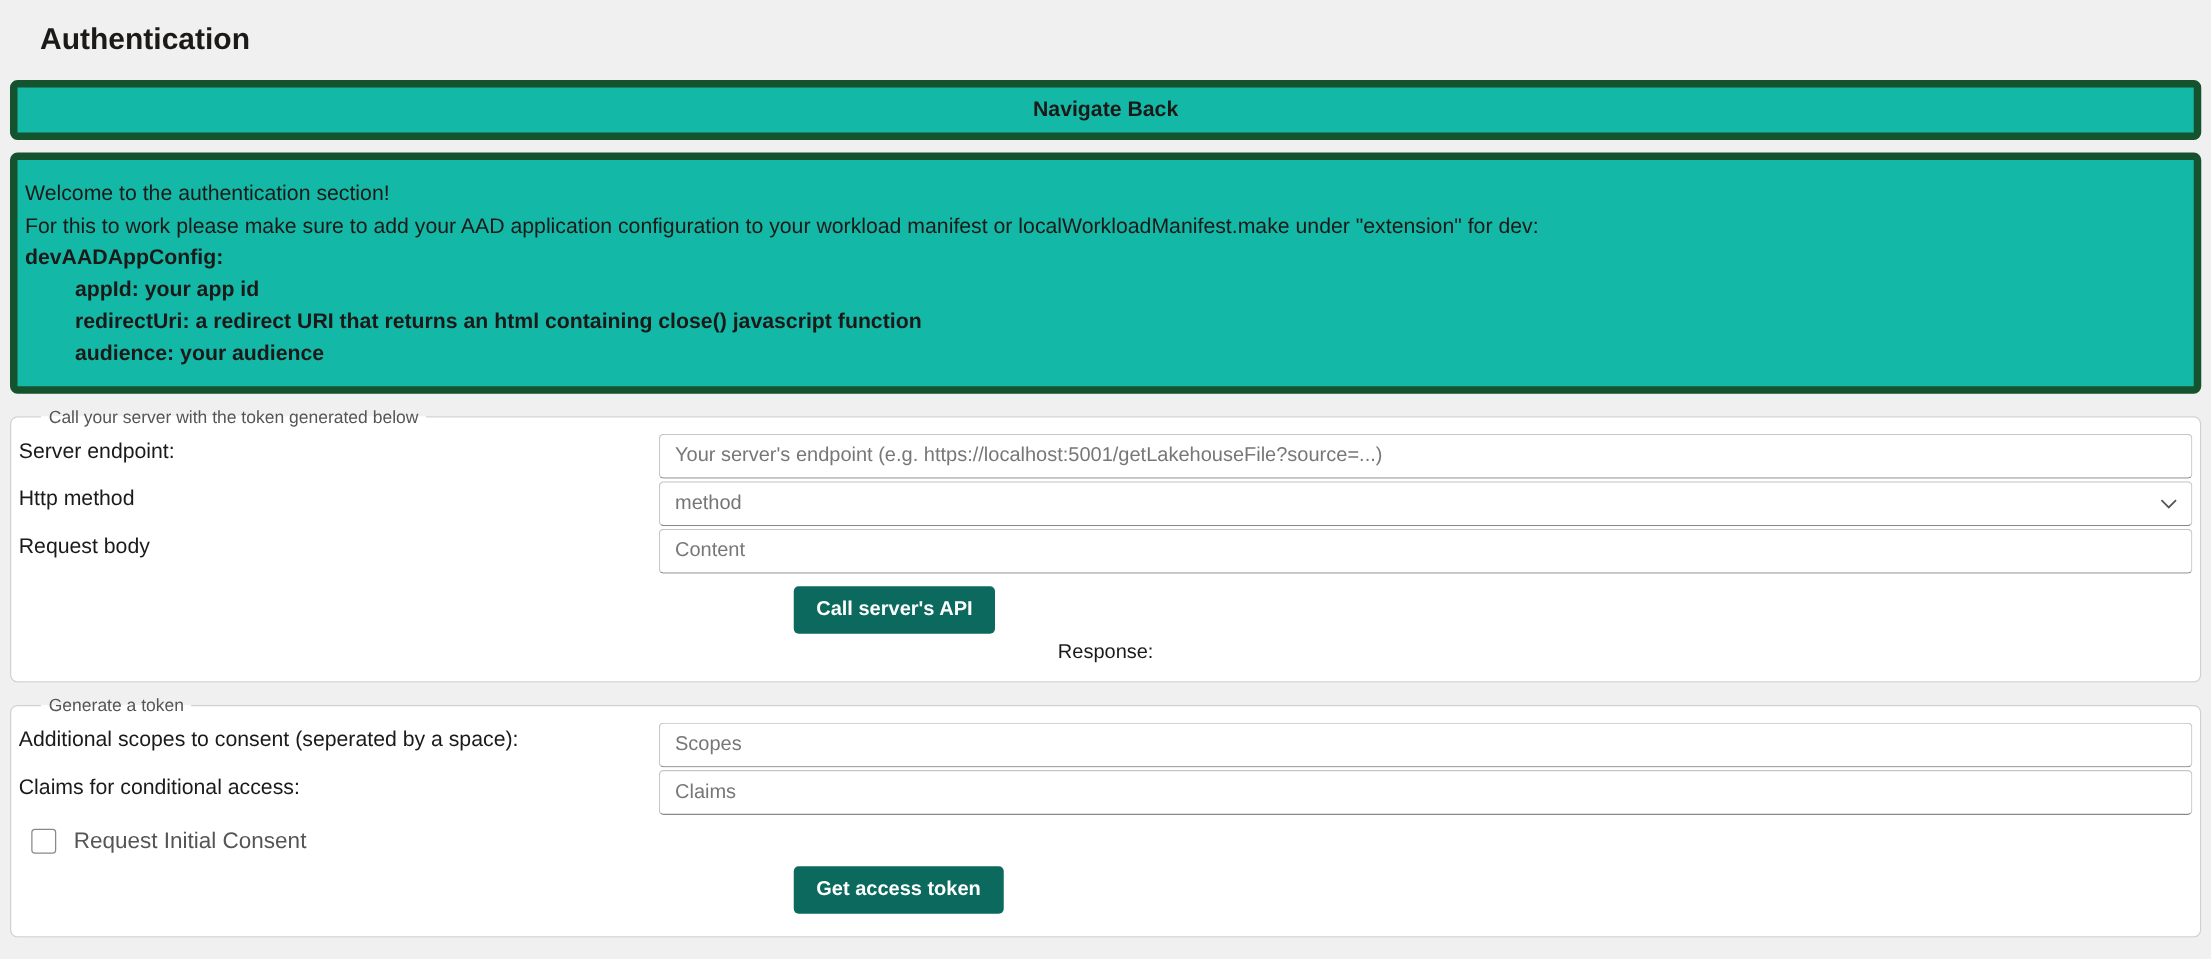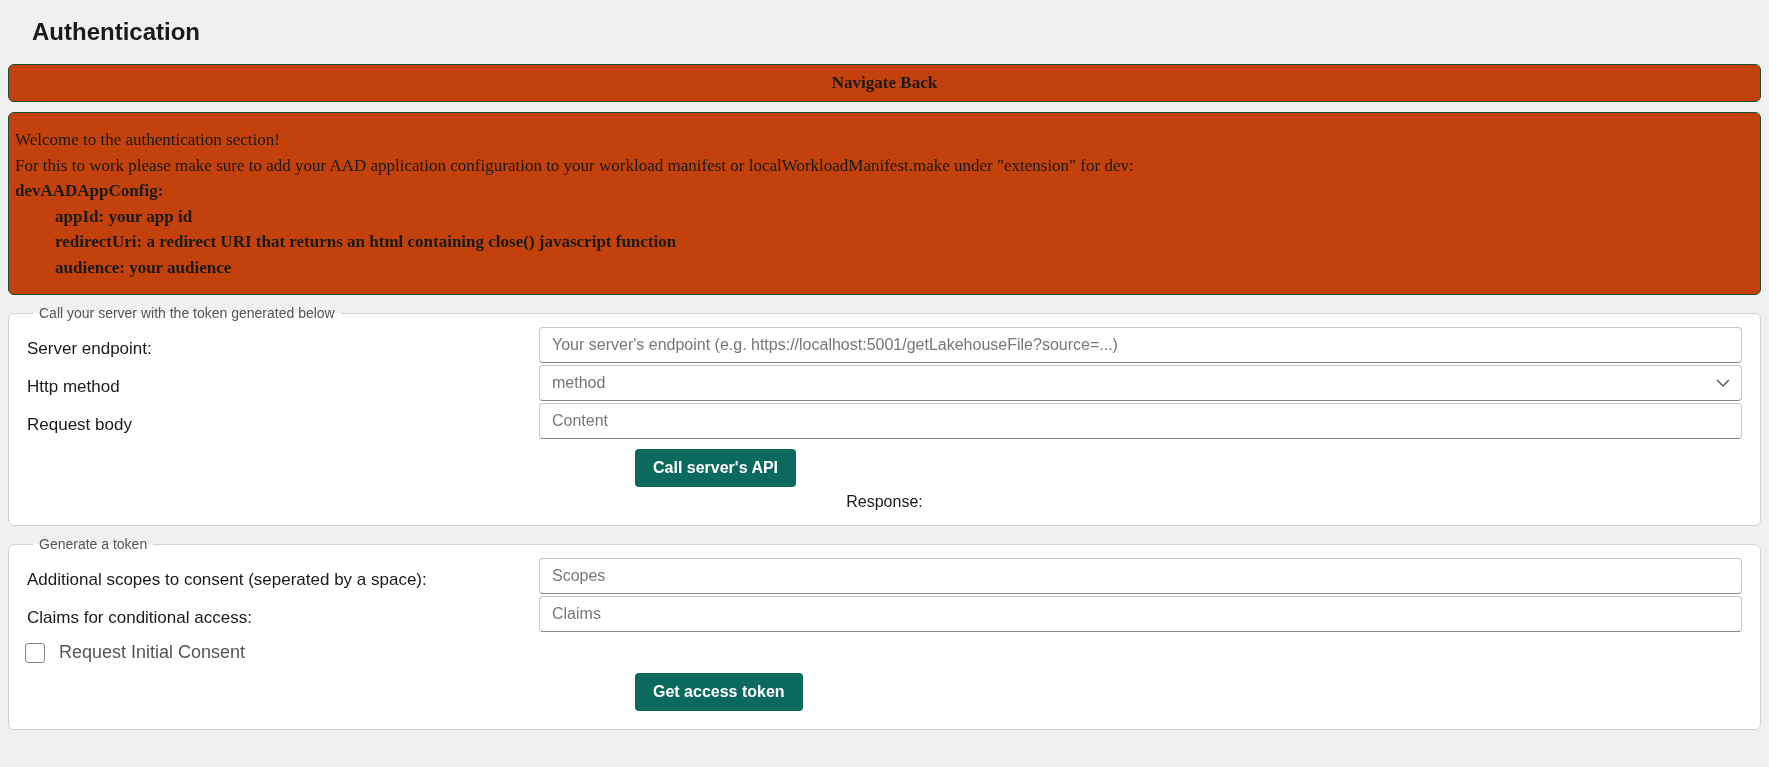--- a/index.html
+++ b/index.html
@@ -13,25 +13,24 @@
   }
   .page {
     padding: 10px 8px;
   }
   .page-title {
     font-size: 24px;
     font-weight: 700;
     margin: 8px 0 18px 24px;
   }
   .card {
-    background: #c2410c;
-    border: 1px solid #14532d;
+    background: #14b8a6;
+    border: 6px solid #14532d;
     border-radius: 6px;
     margin: 0 0 10px 0;
-    font-family: Liberation Serif, serif;
   }
   .nav-back {
     text-align: center;
     padding: 8px 0;
     font-size: 17px;
     font-weight: 600;
     cursor: pointer;
   }
   .info-card {
     padding: 14px 6px 14px 6px;
@@ -48,22 +47,22 @@
     padding: 4px 6px 14px 6px;
   }
   fieldset.panel legend {
     font-size: 14px;
     color: #555;
     padding: 0 6px;
     margin-left: 18px;
   }
   .form-row {
     display: flex;
-    align-items: flex-end;
-    margin: 2px 12px;
+    align-items: flex-start;
+    margin: 2px 0;
   }
   .form-row .label-col {
     flex: 0 0 512px;
     font-size: 17px;
     padding: 4px 0;
   }
   .form-row .input-col {
     flex: 1;
   }
   .txt-input, .select-input {

